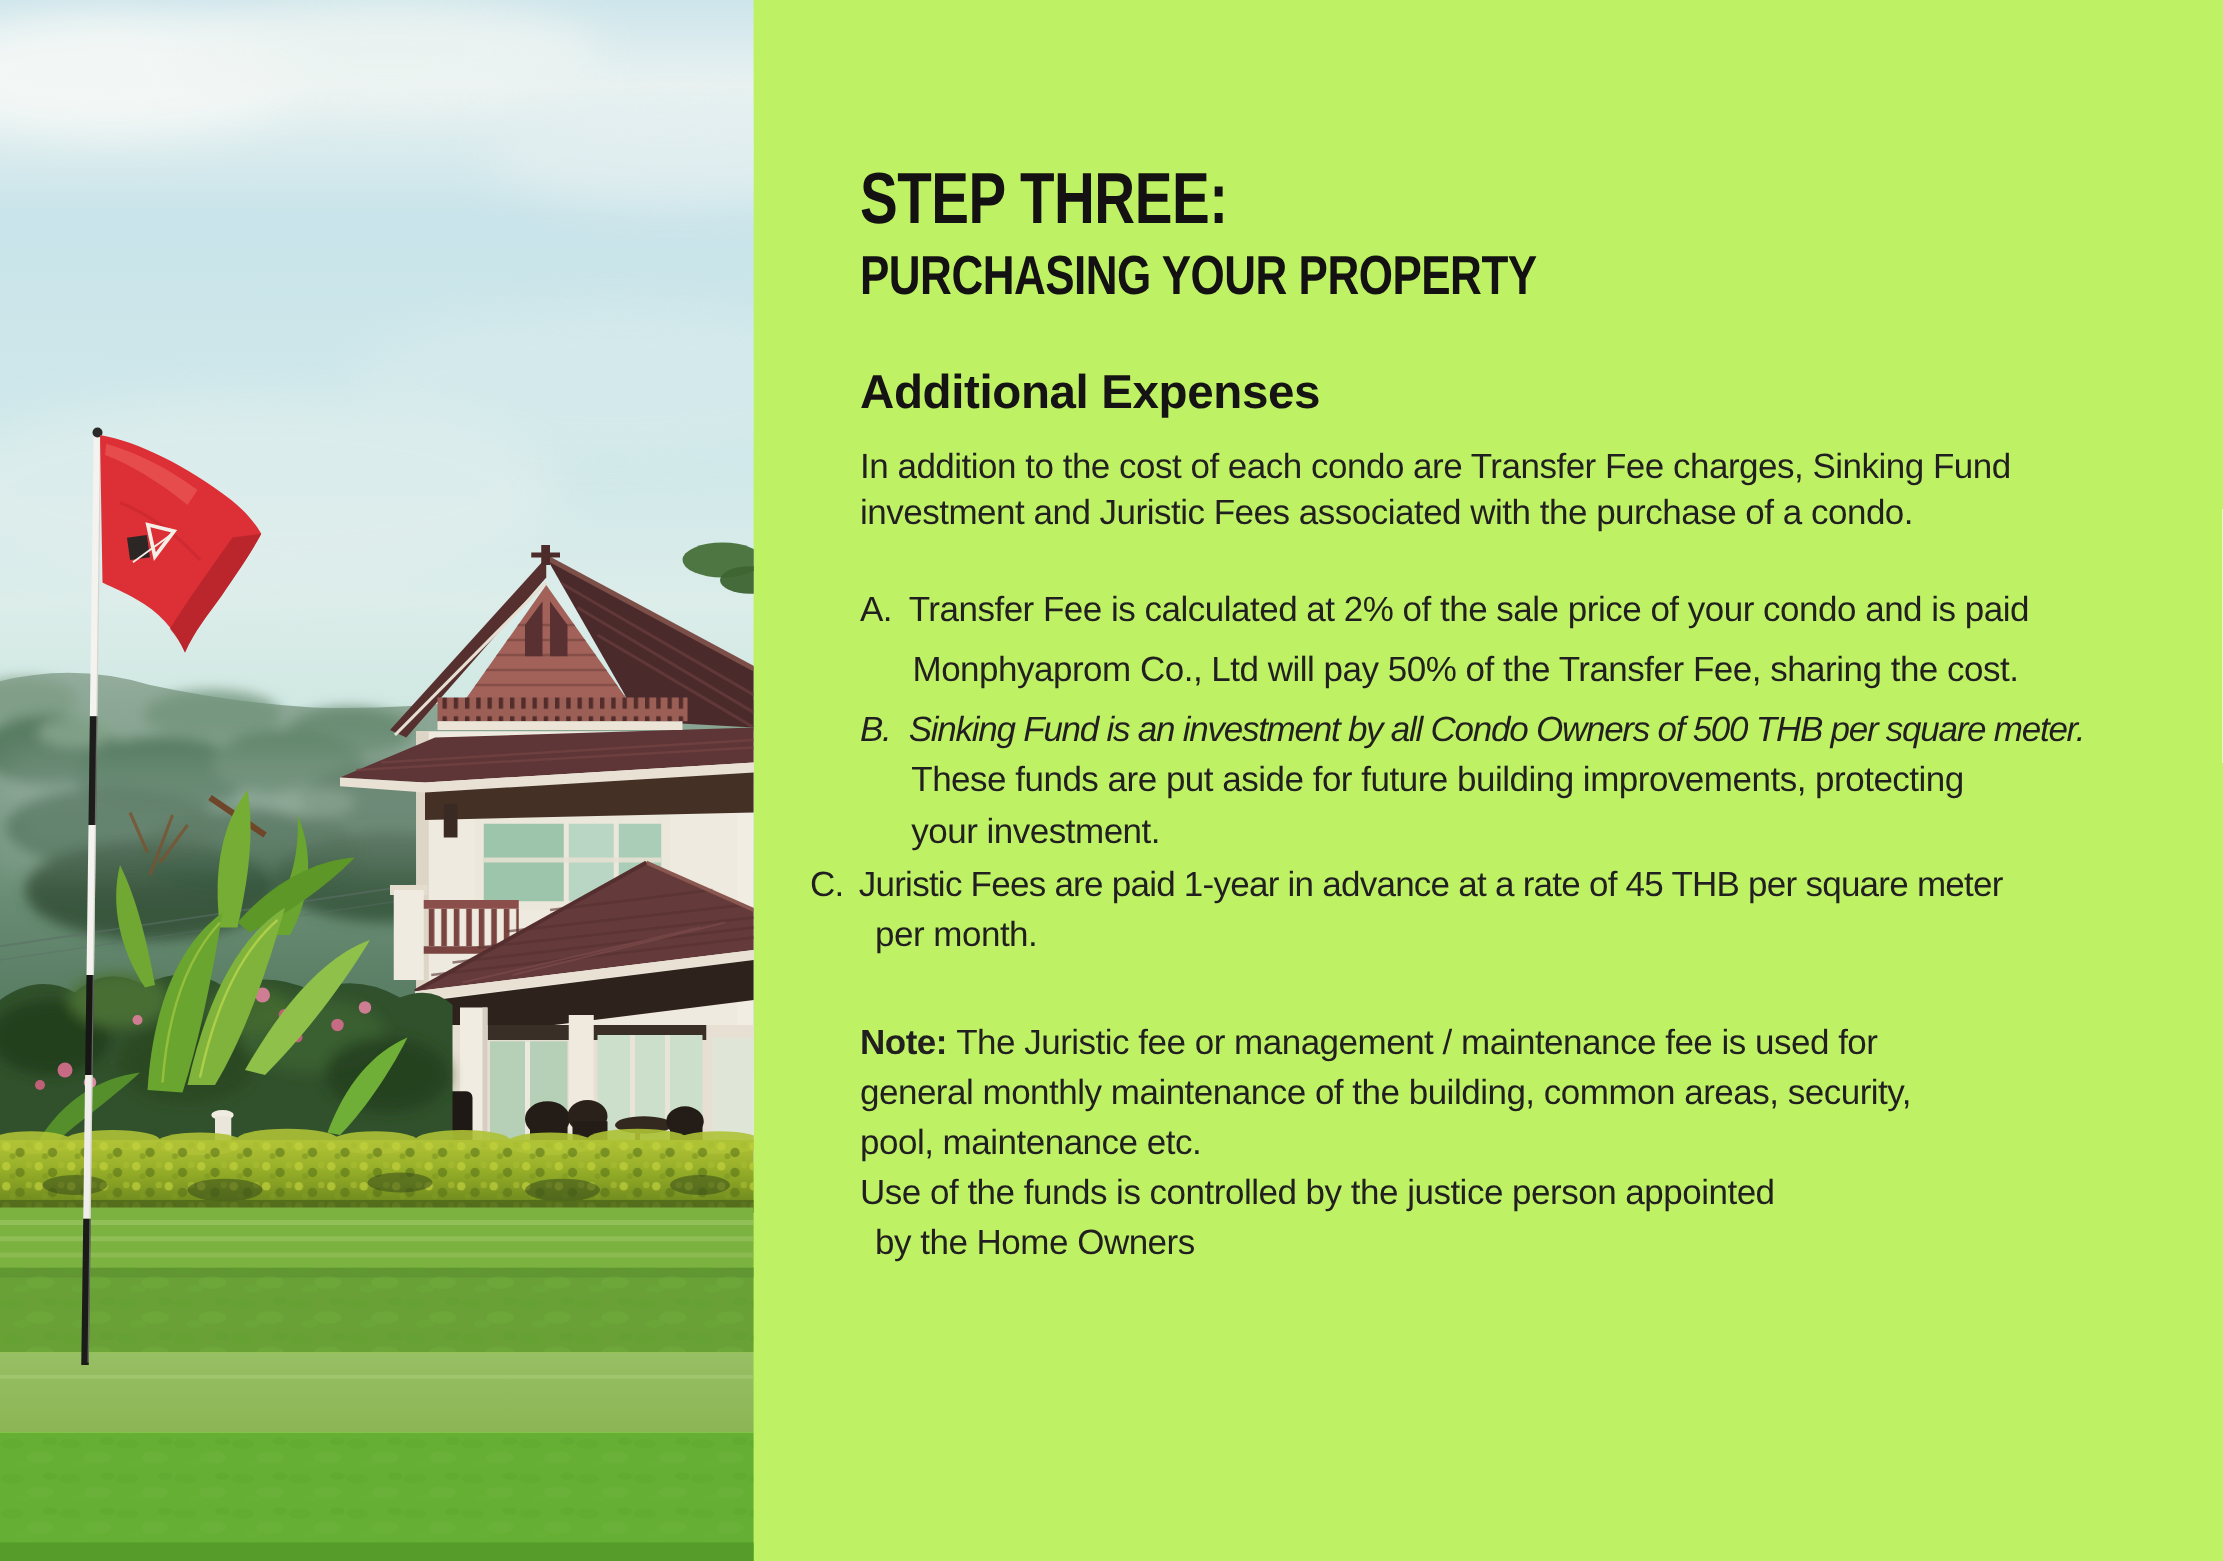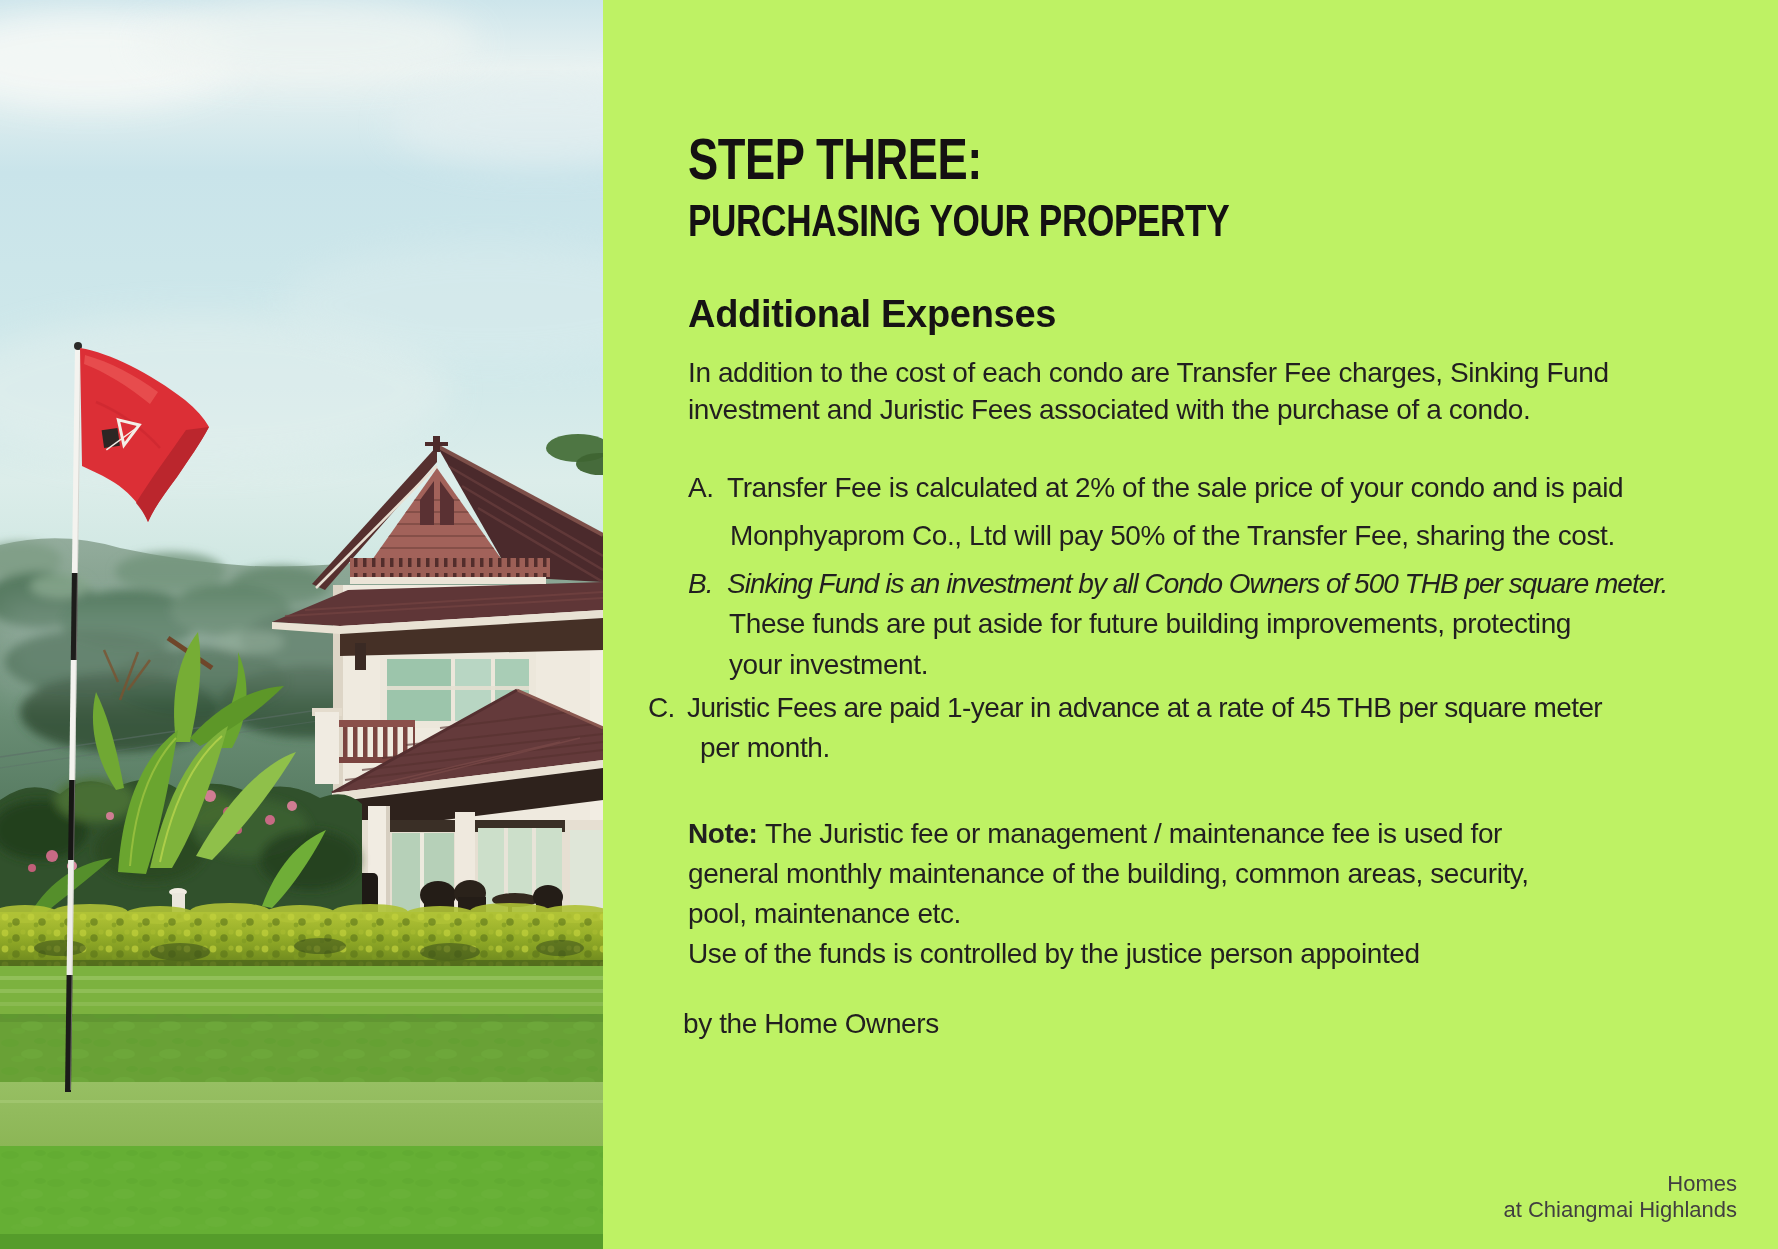--- a/index.html
+++ b/index.html
@@ -333,20 +333,16 @@
     <span class="marker">C.</span><span>Juristic Fees are paid 1-year in advance at a rate of 45 THB per square meter</span>
   </div>
   <div class="abs body-line" style="left:700px;top:730px;">per month.</div>
 
   <div class="abs body-line" style="left:688px;top:816px;">
     <span class="note-label">Note:</span><span>&nbsp;</span><span>The Juristic fee or management / maintenance fee is used for</span>
   </div>
   <div class="abs body-line" style="left:688px;top:856px;">general monthly maintenance of the building, common areas, security,</div>
   <div class="abs body-line" style="left:688px;top:896px;">pool, maintenance etc.</div>
   <div class="abs body-line" style="left:688px;top:936px;">Use of the funds is controlled by the justice person appointed</div>
-  <div class="abs body-line" style="left:683px;top:976px;margin-top:30px;">by the Home Owners</div>
-
-  <div class="footer">
-    <div>Homes</div>
-    <div>at Chiangmai Highlands</div>
-  </div>
+  <div class="abs body-line" style="left:700px;top:976px;">by the Home Owners</div>
+
 
 </div>
 
 </body></html>

